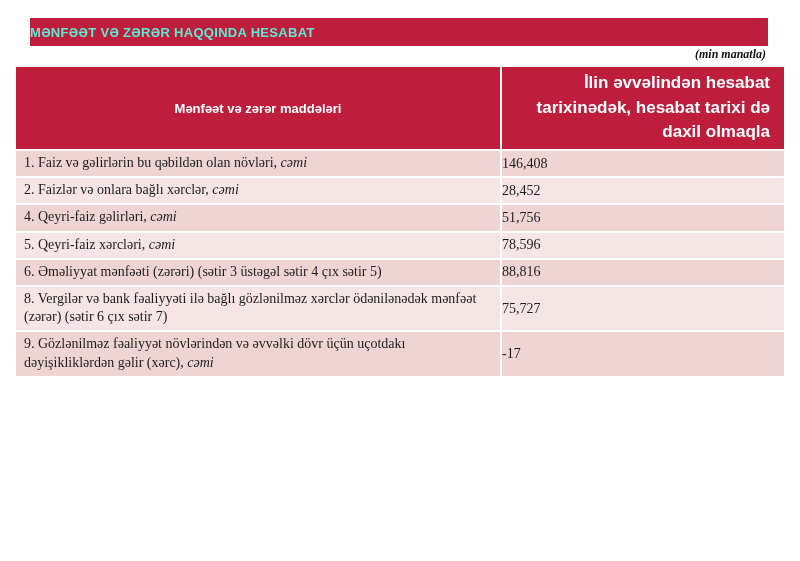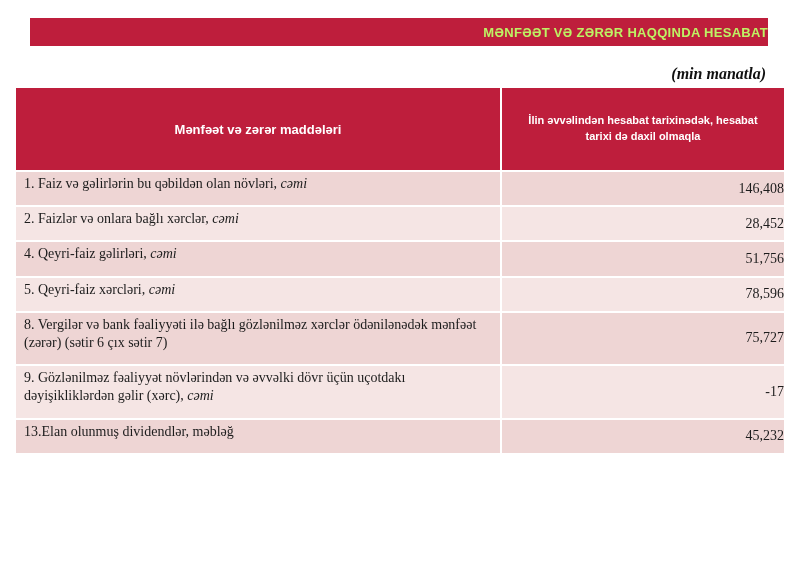--- a/index.html
+++ b/index.html
@@ -13,34 +13,34 @@
   body {
     width: 800px;
     height: 561px;
     overflow: hidden;
     font-family: "Liberation Serif", serif;
     position: relative;
   }
   .title-bar {
     margin: 18px 32px 0 30px;
     background: var(--accent-red);
-    color: #bef264;
-    text-align: right;
+    color: #5eead4;
+    text-align: left;
     font-family: "Liberation Sans", sans-serif;
     font-weight: bold;
     font-size: 13px;
     letter-spacing: 0.3px;
     padding: 7px 0 6px 0;
   }
   .unit-note {
     text-align: right;
-    margin: 19px 34px 3px 0;
+    margin: 1px 34px 3px 0;
     font-style: italic;
     font-weight: bold;
-    font-size: 16px;
+    font-size: 12px;
     color: #111;
     font-family: "Liberation Serif", serif;
   }
   table.report {
     width: 772px;
     margin-left: 14px;
     border-collapse: collapse;
     table-layout: fixed;
   }
   table.report th, table.report td {
@@ -48,33 +48,33 @@
   }
   thead th {
     background: var(--accent-red);
     color: #ffffff;
     font-family: "Liberation Sans", sans-serif;
     font-weight: bold;
     vertical-align: middle;
     height: 84px;
   }
   th.col-items { width: 486px; font-size: 13px; }
-  th.col-value { font-size: 11px; padding: 0 14px; line-height: 1.45; }
+  th.col-value { font-size: 17px; padding: 0 14px; line-height: 1.45; text-align: right; }
   tbody td {
     font-size: 14px;
     color: var(--text-dark);
     vertical-align: middle;
   }
   td.label-cell {
-    padding: 3px 6px 12px 8px;
+    padding: 3px 6px 4px 8px;
     line-height: 1.3;
     text-align: left;
   }
   td.value-cell {
-    text-align: right;
+    text-align: left;
     font-size: 14px;
   }
   tbody tr:nth-child(odd) td { background: var(--row-odd); }
   tbody tr:nth-child(even) td { background: var(--row-even); }
   .italic-suffix { font-style: italic; }
 </style>
 </head>
 <body>
 
 <div class="title-bar">
@@ -101,25 +101,25 @@
     </tr>
     <tr>
       <td class="label-cell"><span>4. Qeyri-faiz gəlirləri, </span><span class="italic-suffix">cəmi</span></td>
       <td class="value-cell">51,756</td>
     </tr>
     <tr>
       <td class="label-cell"><span>5. Qeyri-faiz xərcləri, </span><span class="italic-suffix">cəmi</span></td>
       <td class="value-cell">78,596</td>
     </tr>
     <tr>
+      <td class="label-cell"><span>6. Əməliyyat mənfəəti (zərəri) (sətir 3 üstəgəl sətir 4 çıx sətir 5)</span><span class="italic-suffix"></span></td>
+      <td class="value-cell">88,816</td>
+    </tr>
+    <tr>
       <td class="label-cell"><span>8. Vergilər və bank fəaliyyəti ilə bağlı gözlənilməz xərclər ödənilənədək mənfəət (zərər) (sətir 6 çıx sətir 7)</span><span class="italic-suffix"></span></td>
       <td class="value-cell">75,727</td>
     </tr>
     <tr>
       <td class="label-cell"><span>9. Gözlənilməz fəaliyyət növlərindən və əvvəlki dövr üçün uçotdakı dəyişikliklərdən gəlir (xərc), </span><span class="italic-suffix">cəmi</span></td>
       <td class="value-cell">-17</td>
     </tr>
-    <tr>
-      <td class="label-cell"><span>13.Elan olunmuş dividendlər, məbləğ</span><span class="italic-suffix"></span></td>
-      <td class="value-cell">45,232</td>
-    </tr>
   </tbody>
 </table>
 
 </body></html>

